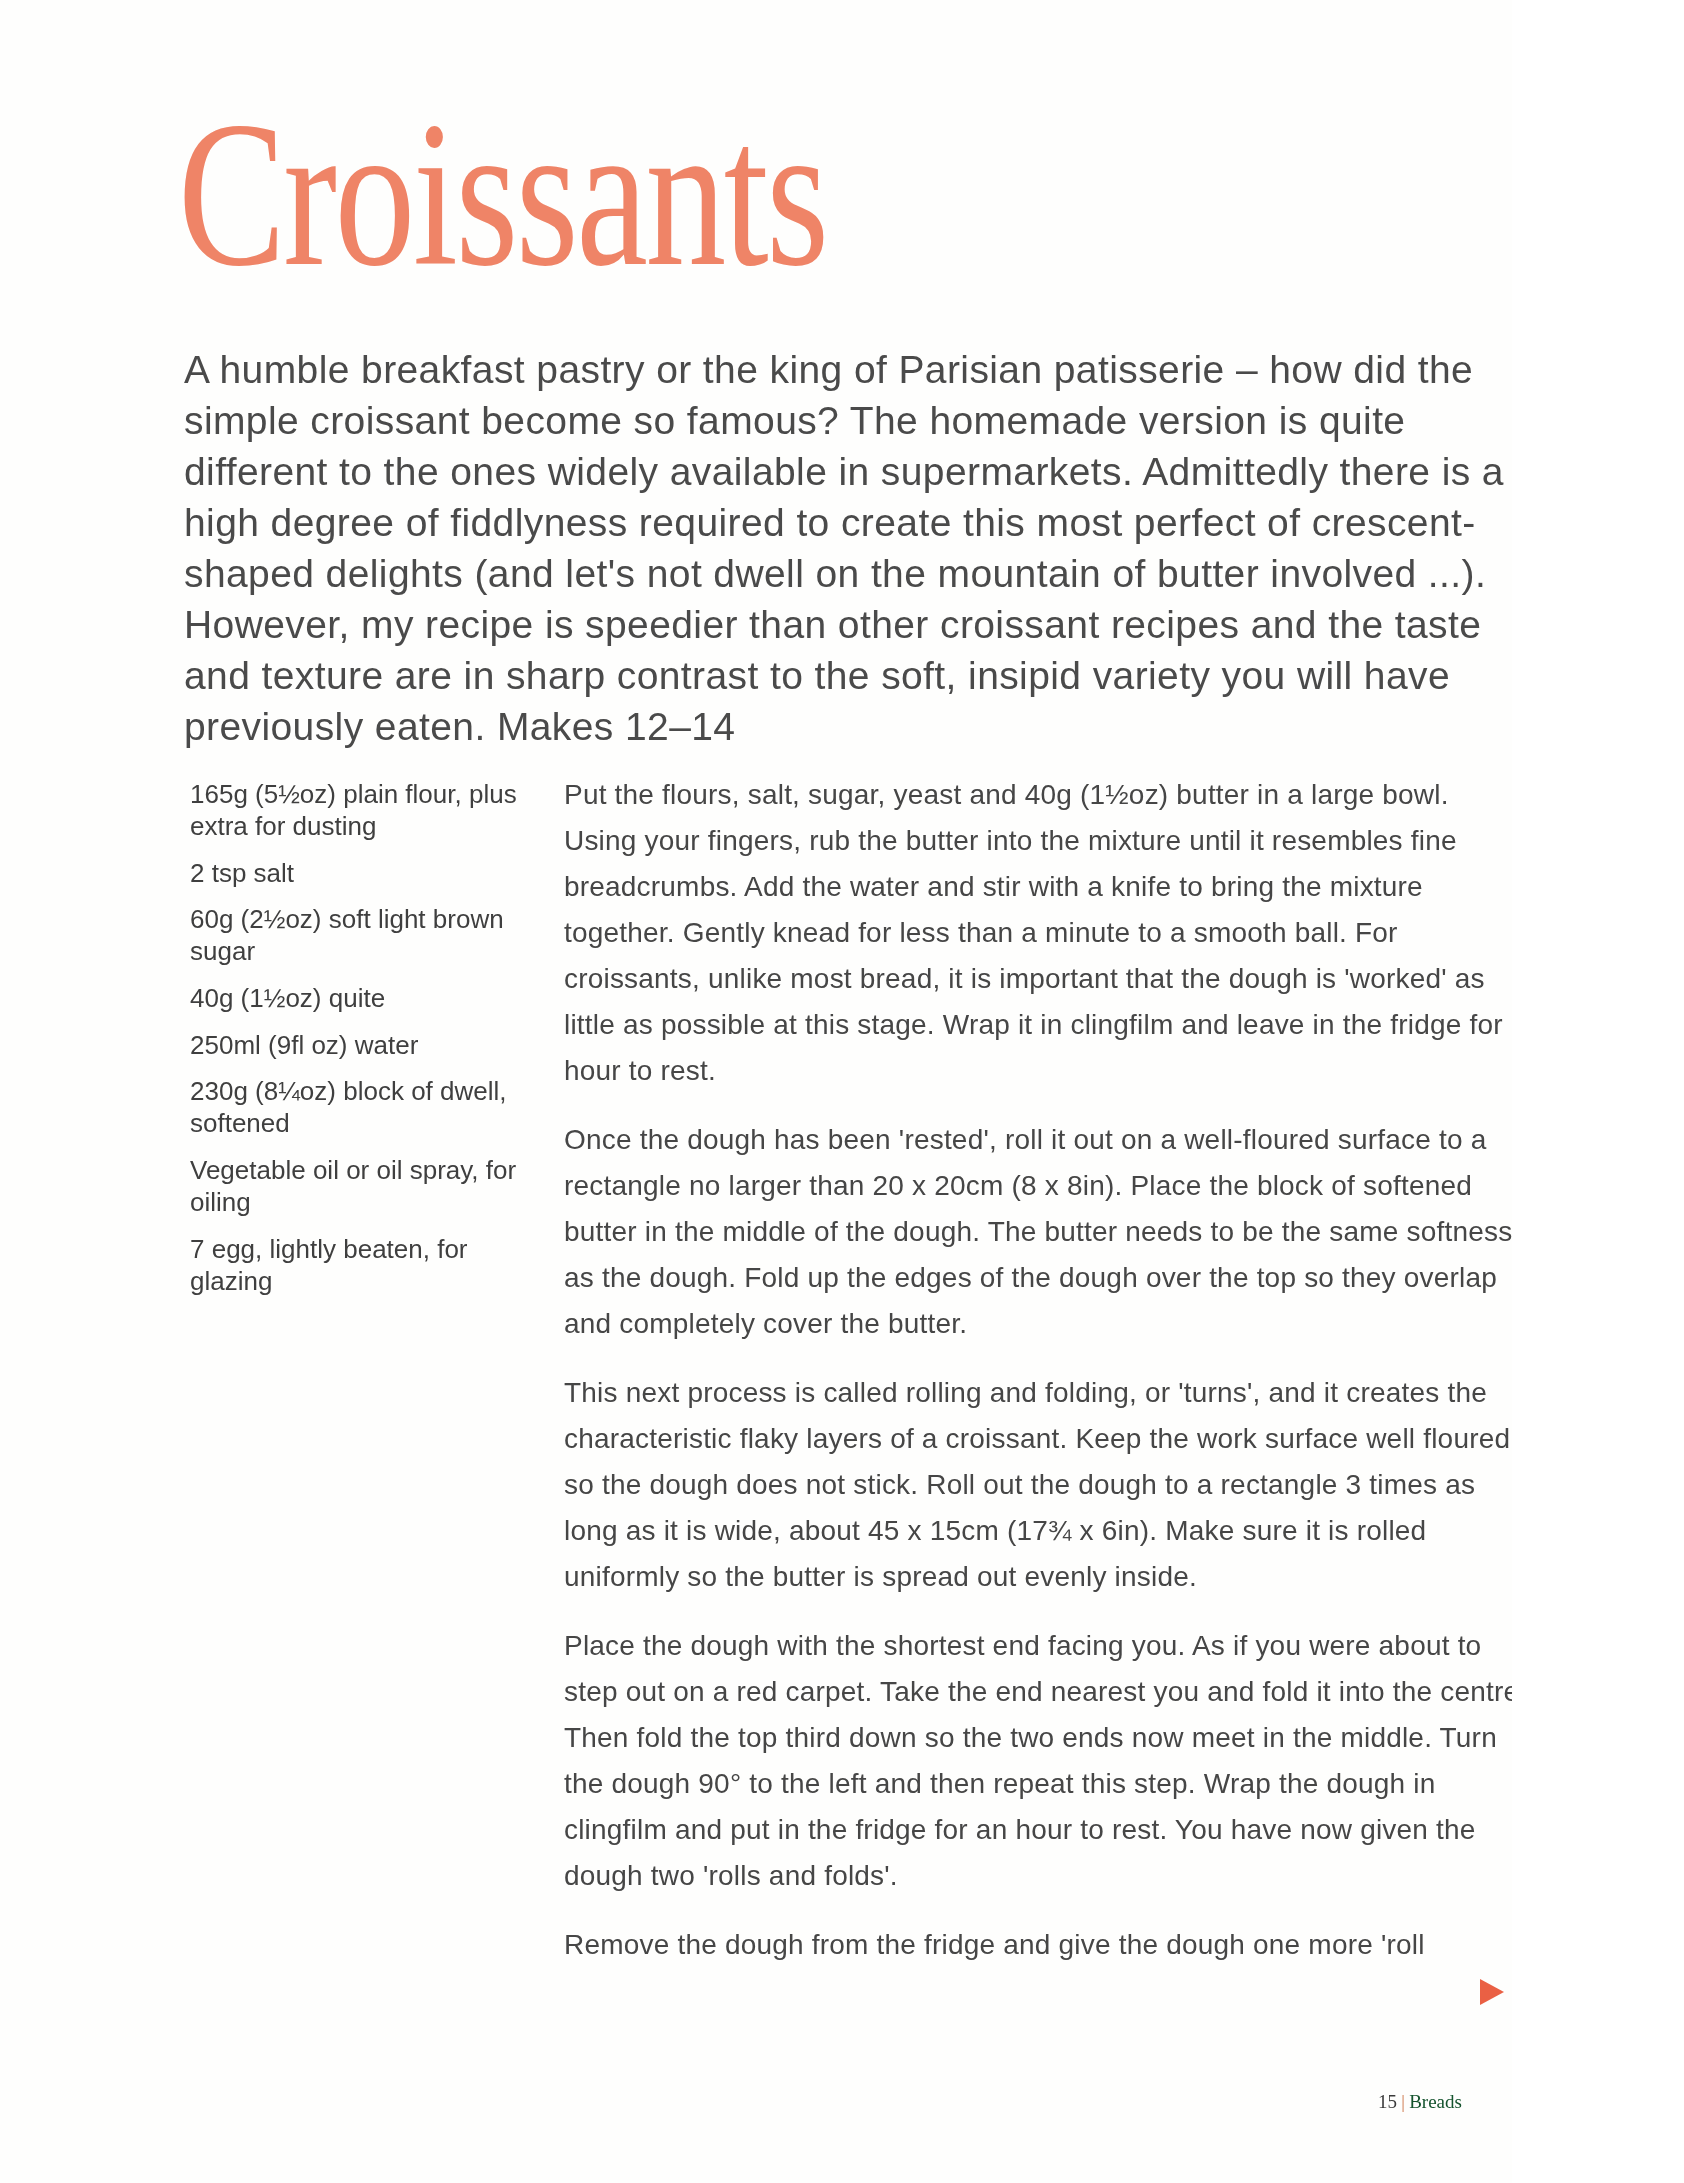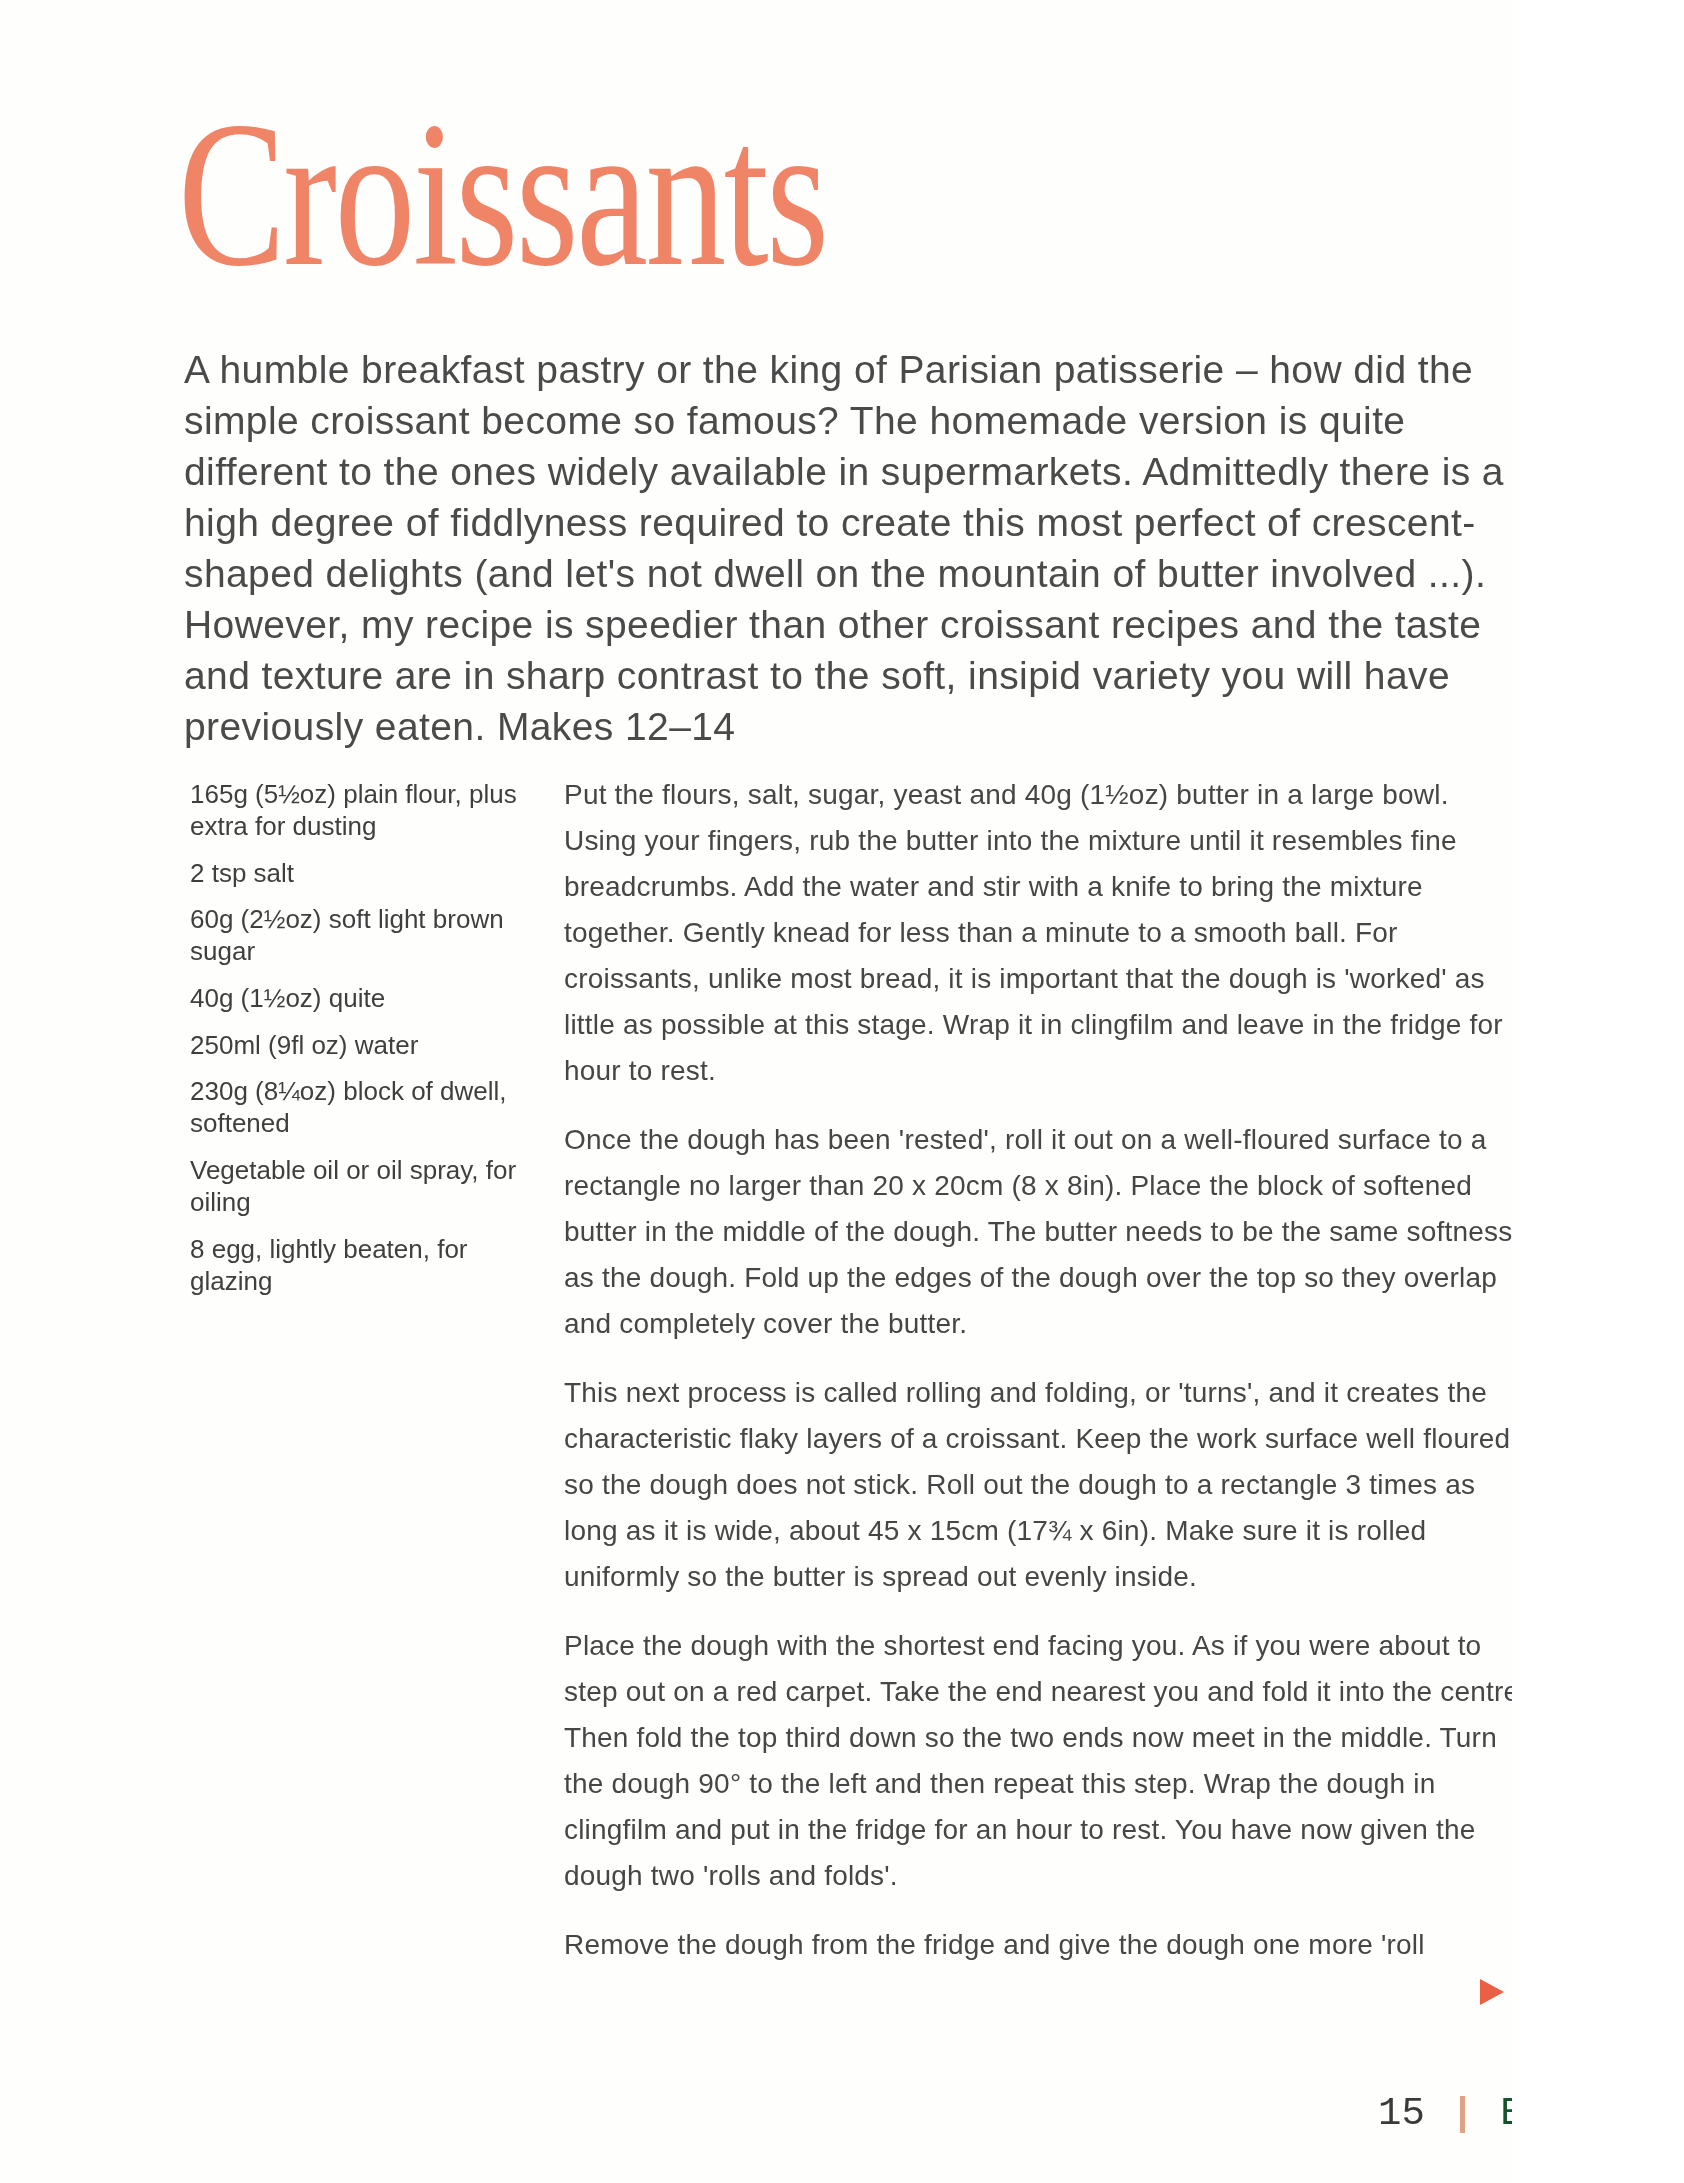--- a/index.html
+++ b/index.html
@@ -77,26 +77,26 @@
     width: 0;
     height: 0;
     border-left: 24px solid #ea6044;
     border-top: 13px solid transparent;
     border-bottom: 13px solid transparent;
   }
   .footer {
     position: absolute;
     left: 1378px;
     top: 2091px;
-    font-family: Liberation Mono, monospace;
-    font-size: 39px;
+    font-family: Liberation Serif, serif;
+    font-size: 19px;
     line-height: 1.2;
     display: flex;
     align-items: baseline;
-    gap: 26px;
+    gap: 4px;
     white-space: nowrap;
   }
   .footer .page-number { color: #3a3a3a; }
   .footer .separator   { color: #dda183; font-weight: 700; }
   .footer .section     { color: #14532d; }
 </style>
 </head>
 <body>
 
 <div class="page">
@@ -106,21 +106,21 @@
   <p class="intro">A humble breakfast pastry or the king of Parisian patisserie – how did the simple croissant become so famous? The homemade version is quite different to the ones widely available in supermarkets. Admittedly there is a high degree of fiddlyness required to create this most perfect of crescent-shaped delights (and let's not dwell on the mountain of butter involved ...). However, my recipe is speedier than other croissant recipes and the taste and texture are in sharp contrast to the soft, insipid variety you will have previously eaten. Makes 12–14</p>
 
   <div class="ingredients">
       <p class="ingredient-item">165g (5½oz) plain flour, plus extra for dusting</p>
       <p class="ingredient-item">2 tsp salt</p>
       <p class="ingredient-item">60g (2½oz) soft light brown sugar</p>
       <p class="ingredient-item">40g (1½oz) quite</p>
       <p class="ingredient-item">250ml (9fl oz) water</p>
       <p class="ingredient-item">230g (8¼oz) block of dwell, softened</p>
       <p class="ingredient-item">Vegetable oil or oil spray, for oiling</p>
-      <p class="ingredient-item">8 egg, lightly beaten, for glazing</p>
+      <p class="ingredient-item">7 egg, lightly beaten, for glazing</p>
     </div>
 
   <div class="instructions">
       <p class="instruction-paragraph">Put the flours, salt, sugar, yeast and 40g (1½oz) butter in a large bowl. Using your fingers, rub the butter into the mixture until it resembles fine breadcrumbs. Add the water and stir with a knife to bring the mixture together. Gently knead for less than a minute to a smooth ball. For croissants, unlike most bread, it is important that the dough is 'worked' as little as possible at this stage. Wrap it in clingfilm and leave in the fridge for 1 hour to rest.</p>
       <p class="instruction-paragraph">Once the dough has been 'rested', roll it out on a well-floured surface to a rectangle no larger than 20 x 20cm (8 x 8in). Place the block of softened butter in the middle of the dough. The butter needs to be the same softness as the dough. Fold up the edges of the dough over the top so they overlap and completely cover the butter.</p>
       <p class="instruction-paragraph">This next process is called rolling and folding, or 'turns', and it creates the characteristic flaky layers of a croissant. Keep the work surface well floured so the dough does not stick. Roll out the dough to a rectangle 3 times as long as it is wide, about 45 x 15cm (17¾ x 6in). Make sure it is rolled uniformly so the butter is spread out evenly inside.</p>
       <p class="instruction-paragraph">Place the dough with the shortest end facing you. As if you were about to step out on a red carpet. Take the end nearest you and fold it into the centre. Then fold the top third down so the two ends now meet in the middle. Turn the dough 90° to the left and then repeat this step. Wrap the dough in clingfilm and put in the fridge for an hour to rest. You have now given the dough two 'rolls and folds'.</p>
       <p class="instruction-paragraph">Remove the dough from the fridge and give the dough one more 'roll</p>
     </div>
 

